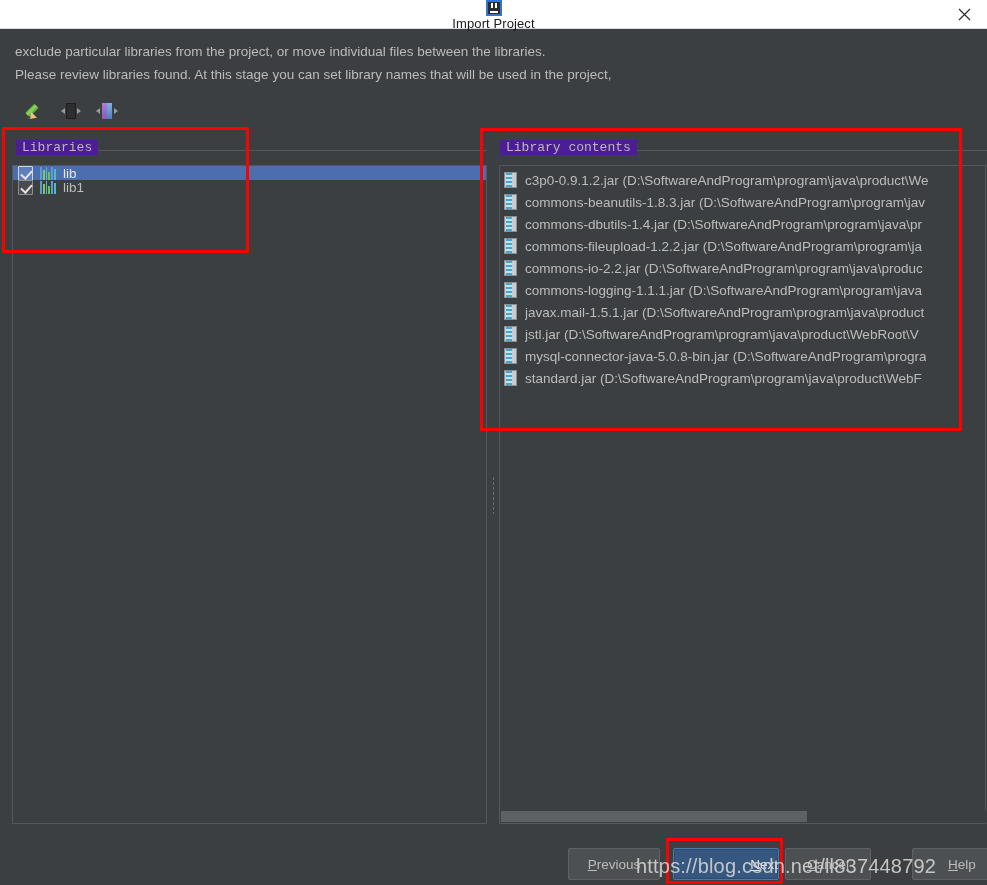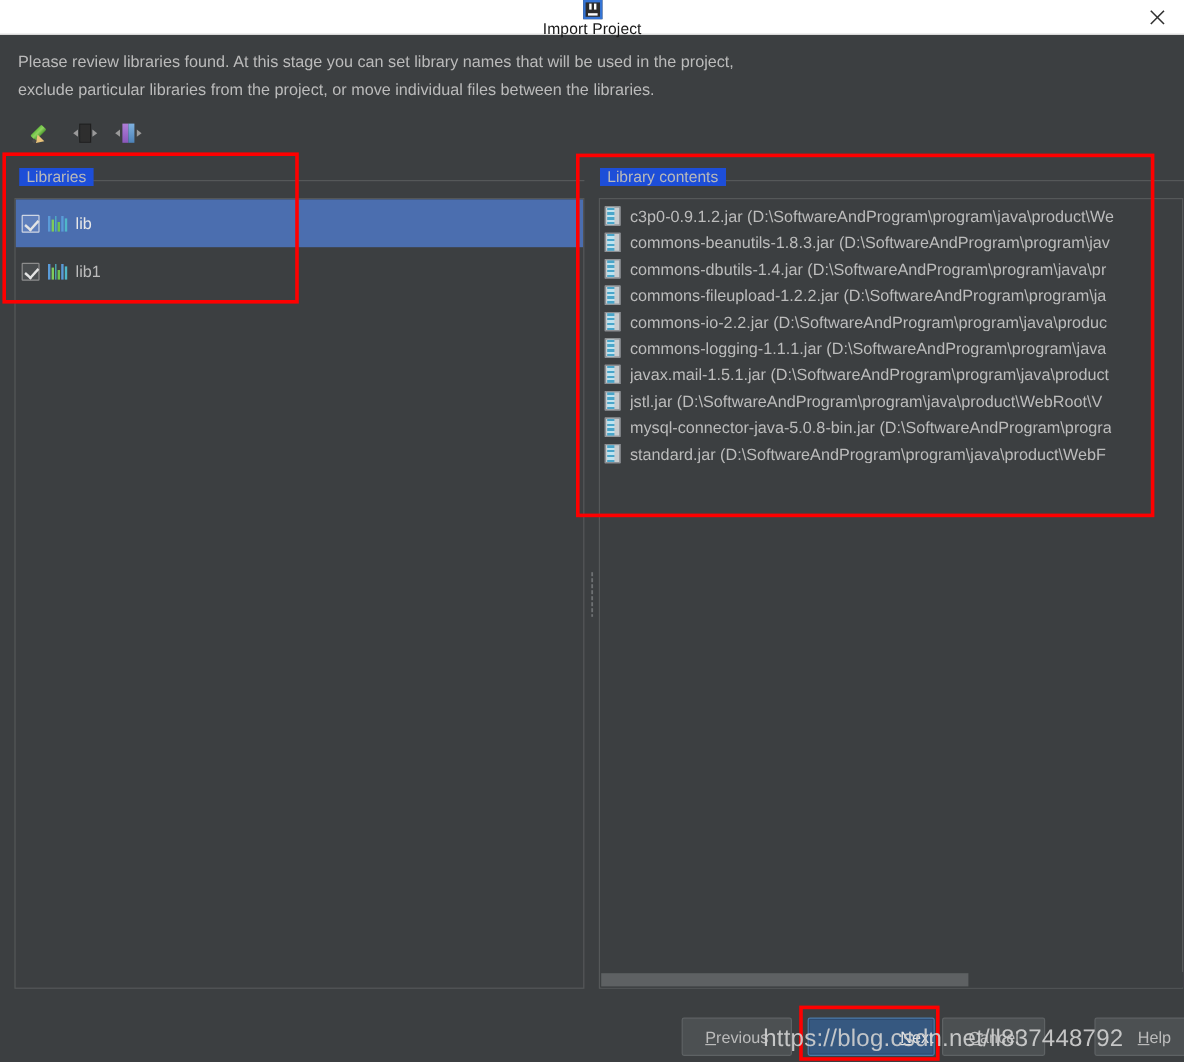--- a/index.html
+++ b/index.html
@@ -103,39 +103,39 @@
   }
   .ico-merge .arrL, .ico-merge .arrR {
     position: absolute; top: 5px; width: 0; height: 0;
     border-top: 3px solid transparent; border-bottom: 3px solid transparent;
   }
   .ico-merge .arrL { left: 0px; border-right: 4px solid #9a9a9a; }
   .ico-merge .arrR { right: 0px; border-left: 4px solid #9a9a9a; }
 
   
   .panel-title {
-    position: absolute; font-size: 13px; color: #b9b9b9; background: #1d4ed8;
-    padding: 0 6px; z-index: 3;
+    position: absolute; font-size: 13px; color: #b9b9b9; background: #4c1d95;
+    padding: 0 6px; z-index: 3; font-family: Liberation Mono, monospace;
   }
   .group-line {
     position: absolute; height: 1px; background: #555859;
   }
 
   .list-box {
     position: absolute; background: #3c3f41;
     border: 1px solid #555859; overflow: hidden;
   }
 
   
   #libs-box { left: 12px; top: 165px; width: 475px; height: 659px; }
   #libs-title { left: 16px; top: 140px; }
   #libs-line { left: 74px; top: 150px; width: 413px; }
 
   .lib-row {
-    height: 40px; display: flex; align-items: center; padding-left: 5px; gap: 7px;
+    height: 14px; display: flex; align-items: center; padding-left: 5px; gap: 7px;
     font-size: 13.5px; color: #bcbcbc;
   }
   .lib-row.sel { background: #4b6eaf; color: #e7e7e7; }
 
   .chk {
     width: 15px; height: 15px; border: 1px solid #8d8d8d; background: #4a4d4f;
     position: relative; flex: 0 0 auto; border-radius: 1px;
   }
   .lib-row.sel .chk { background: #5f7fbc; border-color: #cfd6e4; }
   .chk:after {
@@ -235,22 +235,22 @@
     <div class="title-text">Import Project</div>
     <div class="win-close">
       <svg width="13" height="13" viewBox="0 0 13 13" aria-hidden="true">
         <line x1="1" y1="1" x2="12" y2="12" stroke="#303030" stroke-width="1.3"></line>
         <line x1="12" y1="1" x2="1" y2="12" stroke="#303030" stroke-width="1.3"></line>
       </svg>
     </div>
   </div>
 
   <div class="desc">
+    <div>exclude particular libraries from the project, or move individual files between the libraries.</div>
     <div>Please review libraries found. At this stage you can set library names that will be used in the project,</div>
-    <div>exclude particular libraries from the project, or move individual files between the libraries.</div>
   </div>
 
   <div class="toolbar">
     <div class="tbtn">
       <span class="ico-pencil">
         <span class="body"></span>
           <span class="tip"></span>
           <span class="nib"></span>
       </span>
     </div>

